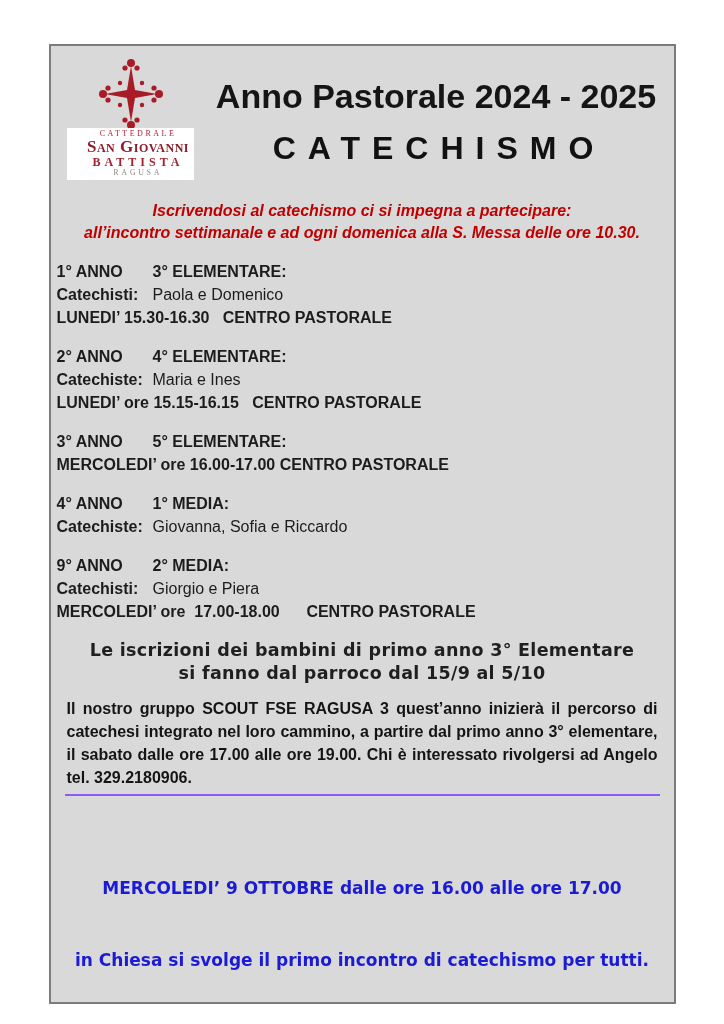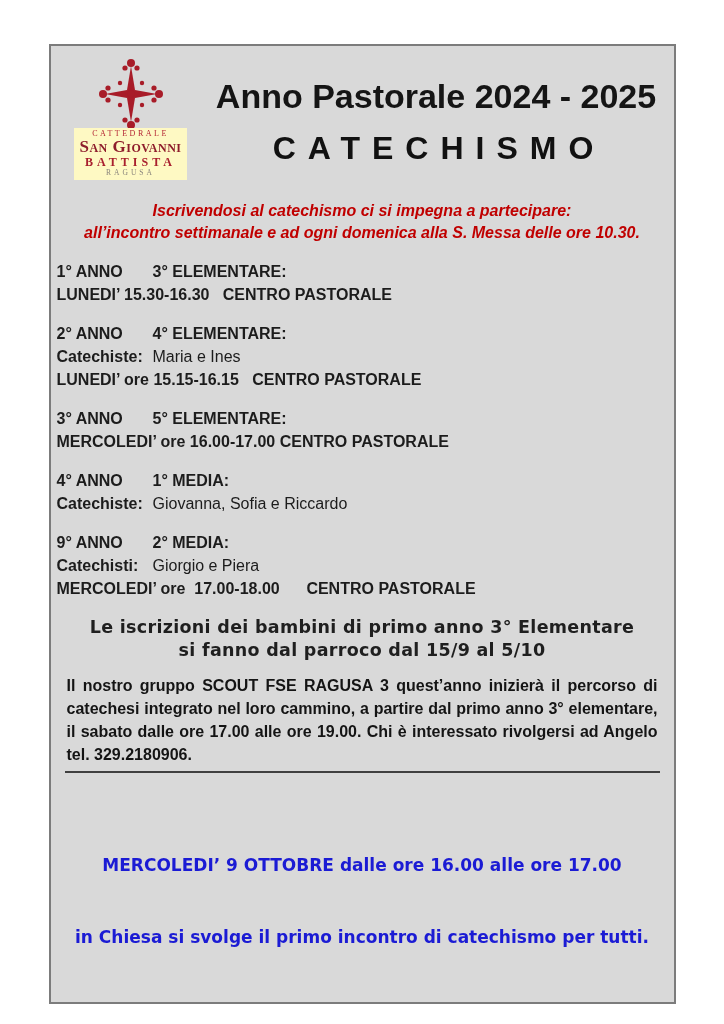--- a/index.html
+++ b/index.html
@@ -18,23 +18,23 @@
     background: #d9d9d9;
     border: 2px solid #7c7c7c;
     padding: 0 4px;
     overflow: hidden;
   }
   
   .header { display: flex; padding-top: 8px; }
   .logo-block { width: 152px; text-align: center; padding-top: 2px; }
   .logo-cross { display: block; margin: 0 auto; }
   .logo-text {
-    background: #fef9c3;
+    background: #ffffff;
     display: inline-block;
-    padding: 2px 5px 3px 5px;
+    padding: 2px 5px 3px 20px;
     margin-top: -4px;
     line-height: 1.05;
   }
   .logo-line1 { font-family: "Liberation Serif", serif; font-size: 8px;  letter-spacing: 2.5px; color: #b32433; }
   .logo-line2 { font-family: "Liberation Serif", serif; font-size: 17px; font-variant: small-caps; font-weight: 600; color: #8e1d2c; letter-spacing: 0.5px; }
   .logo-line3 { font-family: "Liberation Serif", serif; font-size: 12px; letter-spacing: 4px; color: #a81f2e; font-weight: 600; }
   .logo-line4 { font-family: "Liberation Serif", serif; font-size: 7.5px; letter-spacing: 3px; color: #8a857c; }
   .title-area { flex: 1; text-align: center; padding-right: 4px; }
   .main-title {
     font-size: 34px; font-weight: 700; color: #151515;
@@ -65,21 +65,21 @@
     font-family: "DejaVu Sans", sans-serif;
     font-size: 17.5px; font-weight: 700; color: #1f1f1f;
     line-height: 23px; letter-spacing: 0.3px;
   }
   
   .scout {
     margin: 12px 10px 0 10px;
     padding: 0 2px 5px 2px;
     font-size: 16px; font-weight: 700; color: #141414;
     line-height: 23px; text-align: justify;
-    border-bottom: 2px solid #404040;
+    border-bottom: 2px solid #8b5cf6;
   }
   
   .notice { text-align: center; font-family: "DejaVu Sans", sans-serif; font-weight: 700; white-space: pre-wrap; }
   .blue-notice  { margin-top: 32px; font-size: 17px; line-height: 24px; color: #1b1bd4; }
 </style>
 </head>
 <body>
 
 <div class="flyer">
 
@@ -129,20 +129,21 @@
 
   <div class="intro">
     <div>Iscrivendosi al catechismo ci si impegna a partecipare:</div>
     <div>all’incontro settimanale e ad ogni domenica alla S. Messa delle ore 10.30.</div>
   </div>
 
   <div class="sections">
 
     <div class="section">
       <div class="srow"><span class="col1">1° ANNO</span><span class="grade">3° ELEMENTARE:</span></div>
+      <div class="srow"><span class="col1">Catechisti:</span><span class="names">Paola e Domenico</span></div>
       <div class="srow dayline">LUNEDI’ 15.30-16.30   CENTRO PASTORALE</div>
     </div>
 
     <div class="section">
       <div class="srow"><span class="col1">2° ANNO</span><span class="grade">4° ELEMENTARE:</span></div>
       <div class="srow"><span class="col1">Catechiste:</span><span class="names">Maria e Ines</span></div>
       <div class="srow dayline">LUNEDI’ ore 15.15-16.15   CENTRO PASTORALE</div>
     </div>
 
     <div class="section">

